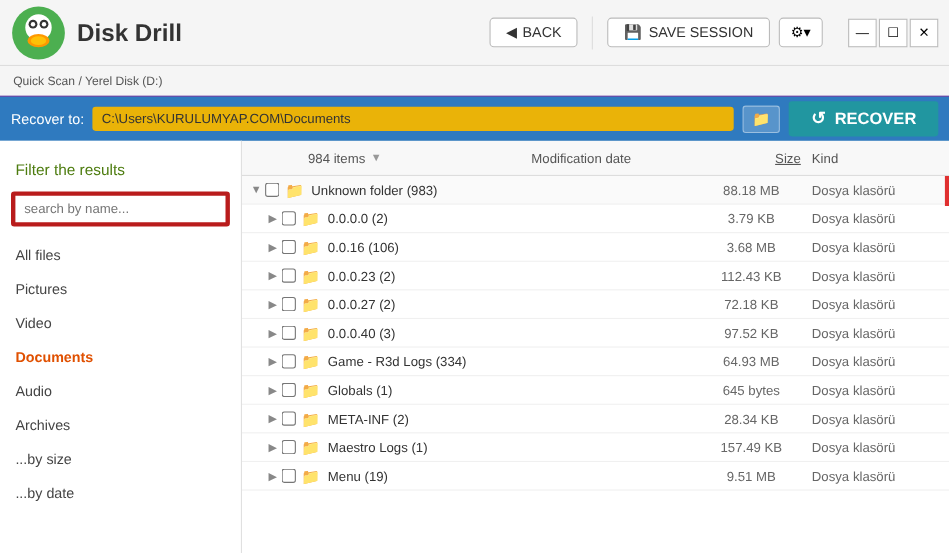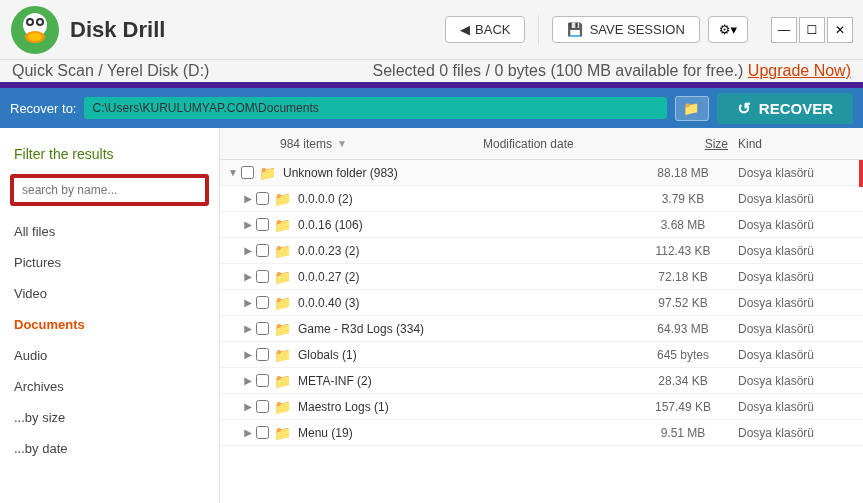--- a/index.html
+++ b/index.html
@@ -30,34 +30,34 @@
     }
     .win-controls { display: flex; gap: 2px; margin-left: 15px; }
     .win-btn {
       width: 26px; height: 26px; border: 1px solid #bbb; background: #fff;
       cursor: pointer; font-size: 12px; display: flex; align-items: center; justify-content: center;
     }
     .win-btn.close { }
 
     
     .statusbar {
-      background: #f5f5f5; border-bottom: 6px solid #4c1d95;
+      background: #f5f5f5; border-bottom: 1px solid #4c1d95;
       height: 28px; display: flex; align-items: center; padding: 0 12px;
-      font-size: 16px; color: #555;
+      font-size: 11px; color: #555;
     }
     .statusbar-right { margin-left: auto; }
     .upgrade-link { color: #d04000; text-decoration: underline; cursor: pointer; }
 
     
     .recoverbar {
       background: #2f7abf; height: 40px; display: flex; align-items: center; padding: 0 10px; gap: 8px;
     }
     .recover-label { color: #fff; font-size: 13px; white-space: nowrap; }
     .recover-path {
-      flex: 1; background: #14b8a6; border: none; border-radius: 3px;
+      flex: 1; background: #eab308; border: none; border-radius: 3px;
       padding: 4px 8px; font-size: 12px; color: #333; outline: none;
     }
     .btn-folder {
       background: rgba(255,255,255,0.2); border: 1px solid rgba(255,255,255,0.4);
       border-radius: 3px; color: #fff; padding: 4px 8px; cursor: pointer;
     }
     .btn-recover {
       background: #2196a0; border: none; border-radius: 3px;
       color: #fff; font-size: 15px; font-weight: bold; padding: 6px 20px;
       cursor: pointer; display: flex; align-items: center; gap: 8px;
@@ -155,24 +155,20 @@
     <div class="win-controls">
       <button class="win-btn">—</button>
       <button class="win-btn">☐</button>
       <button class="win-btn close">✕</button>
     </div>
   </div>
 </div>
 
 <div class="statusbar">
   <span>Quick Scan / Yerel Disk (D:)</span>
-  <div class="statusbar-right">
-    <span>Selected 0 files / 0 bytes (100 MB available for free.)</span>
-    <span class="upgrade-link">Upgrade Now)</span>
-  </div>
 </div>
 
 <div class="recoverbar">
   <span class="recover-label">Recover to:</span>
   <input class="recover-path" type="text" value="C:\Users\KURULUMYAP.COM\Documents" style="">
   <button class="btn-folder">
     <span>📁</span>
   </button>
   <button class="btn-recover">
     <span class="recover-icon">↺</span>

